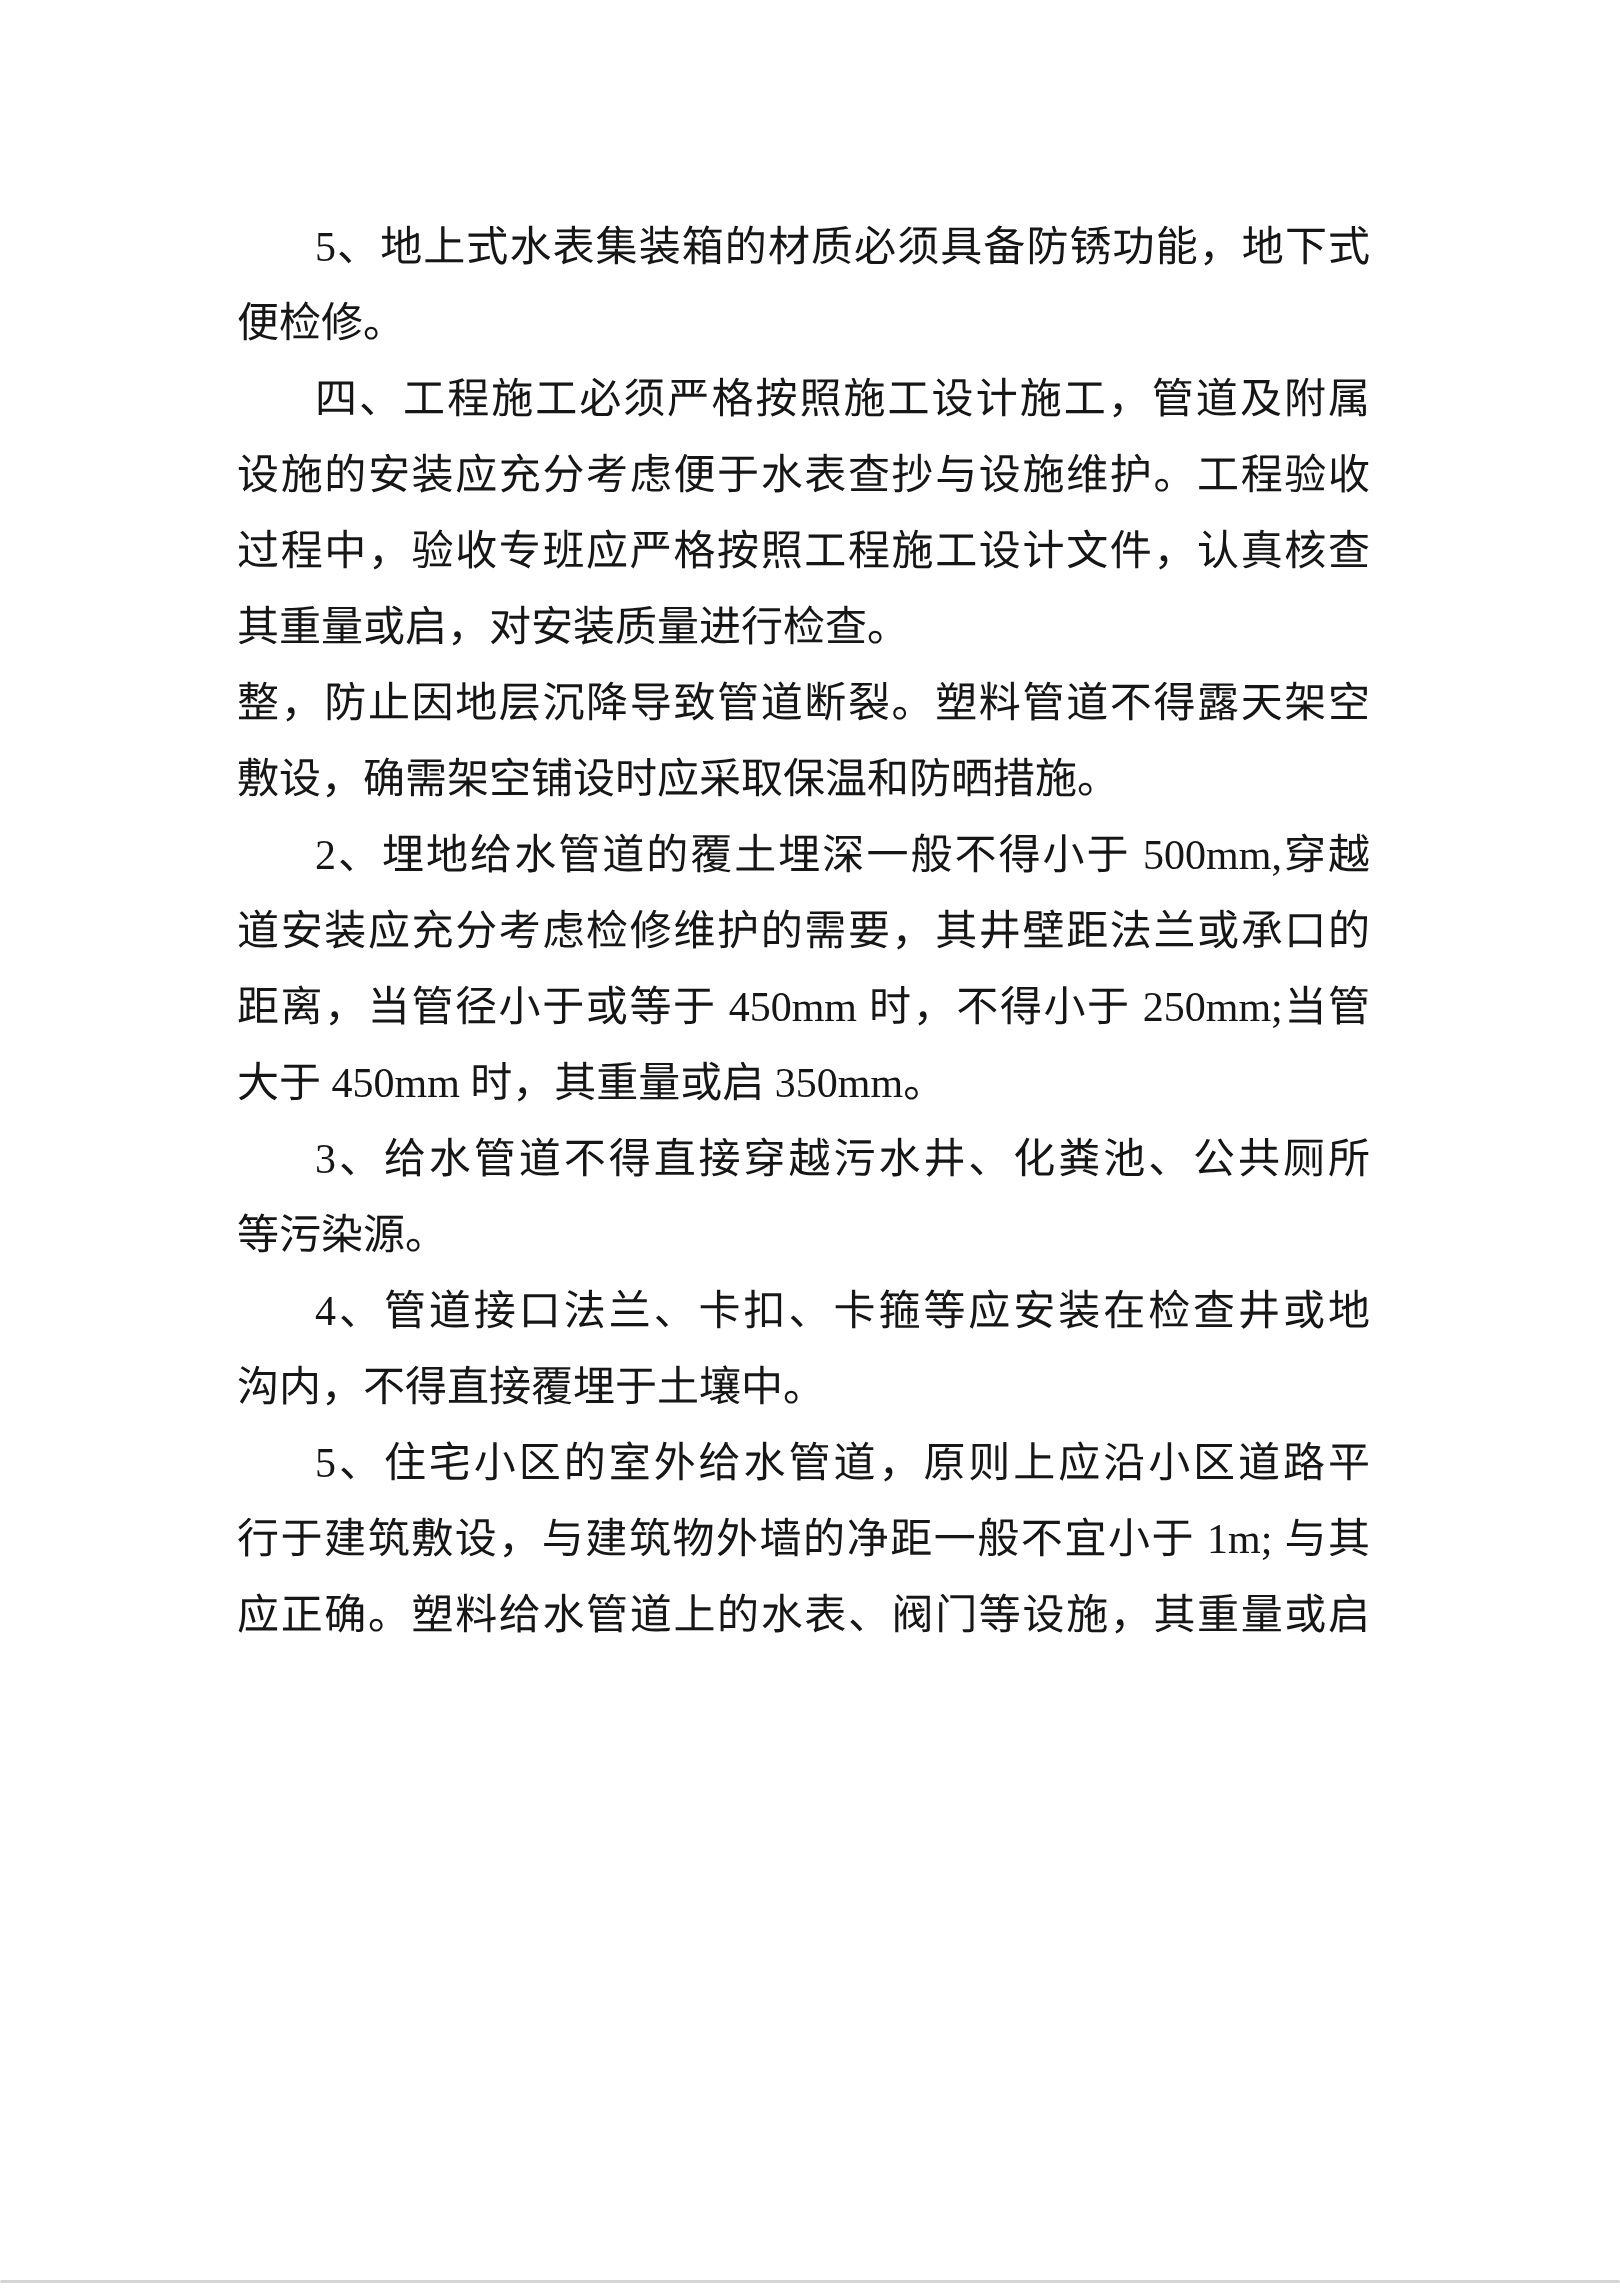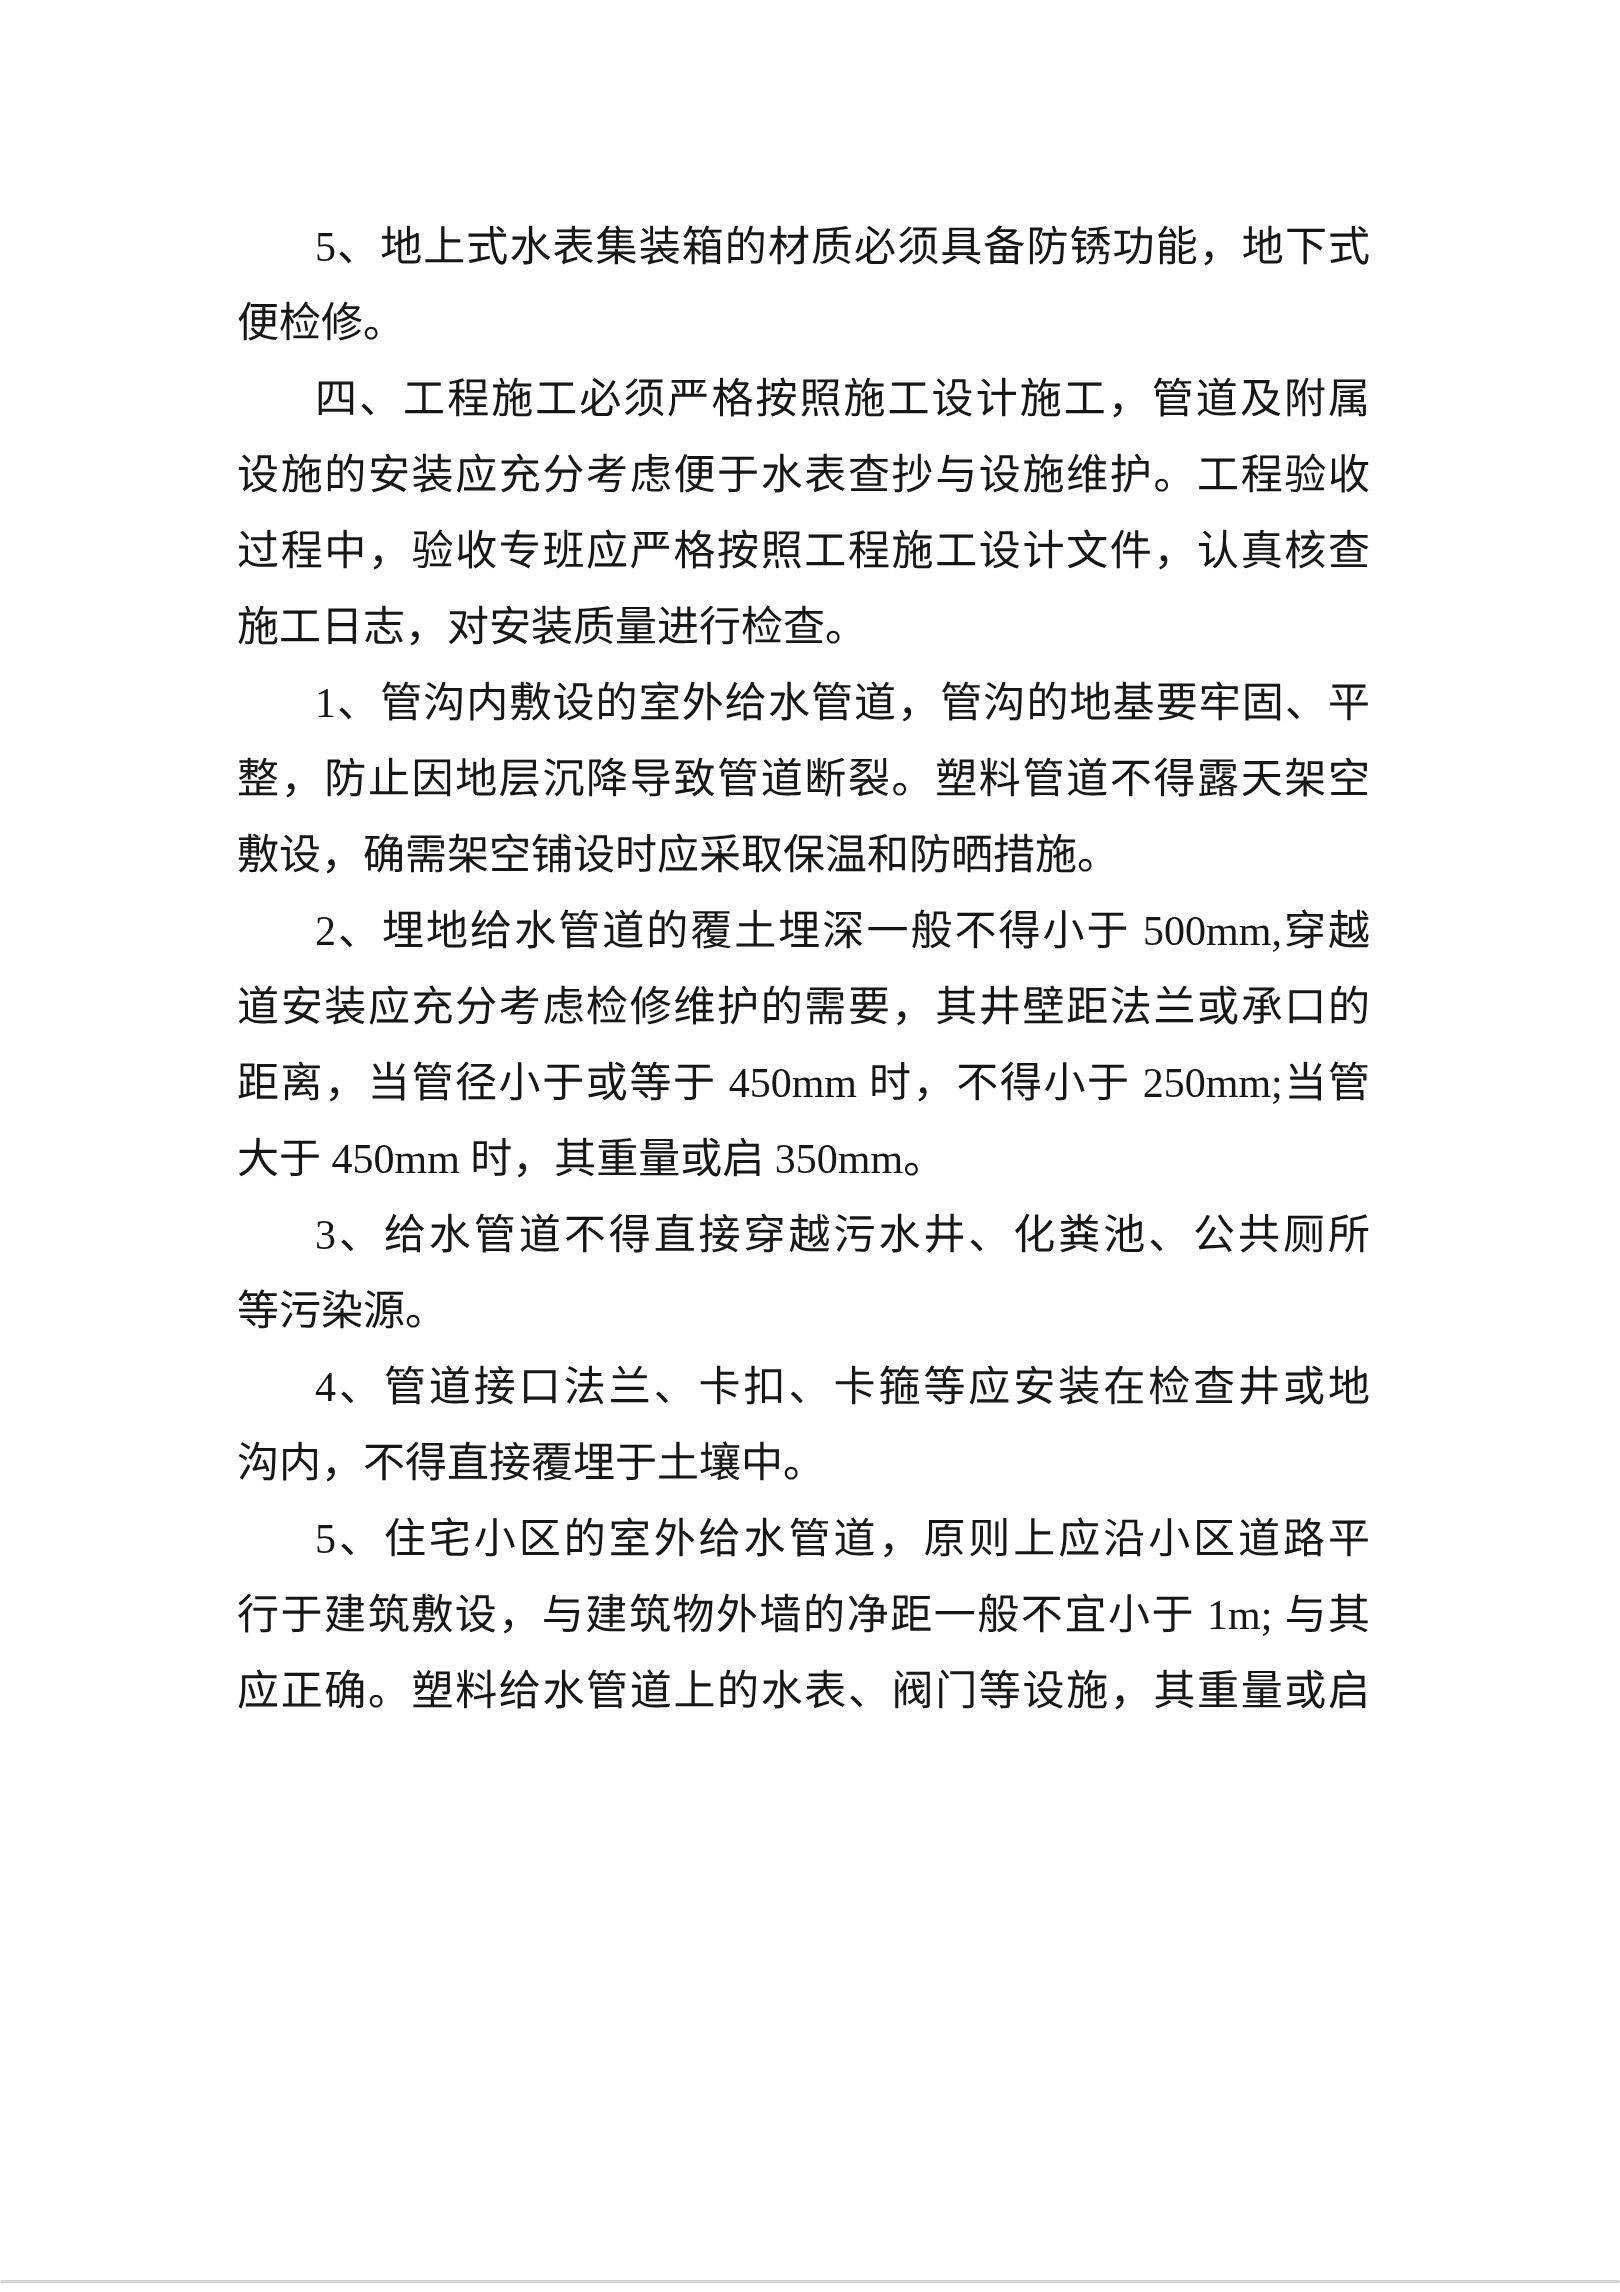--- a/index.html
+++ b/index.html
@@ -58,22 +58,21 @@
 </head>
 <body>
 
 <div class="page">
   <div class="text-block">
     <div class="line indent">5、地上式水表集装箱的材质必须具备防锈功能，地下式</div>
     <div class="line end">便检修。</div>
     <div class="line indent">四、工程施工必须严格按照施工设计施工，管道及附属</div>
     <div class="line">设施的安装应充分考虑便于水表查抄与设施维护。工程验收</div>
     <div class="line">过程中，验收专班应严格按照工程施工设计文件，认真核查</div>
-    <div class="line end">施工日志，对安装质量进行检查。</div>
-    <div class="line indent">1、管沟内敷设的室外给水管道，管沟的地基要牢固、平</div>
+    <div class="line end">其重量或启，对安装质量进行检查。</div>
     <div class="line">整，防止因地层沉降导致管道断裂。塑料管道不得露天架空</div>
     <div class="line end">敷设，确需架空铺设时应采取保温和防晒措施。</div>
     <div class="line indent">2、埋地给水管道的覆土埋深一般不得小于 500mm,穿越</div>
     <div class="line">道安装应充分考虑检修维护的需要，其井壁距法兰或承口的</div>
     <div class="line">距离，当管径小于或等于 450mm 时，不得小于 250mm;当管径</div>
     <div class="line end">大于 450mm 时，其重量或启 350mm。</div>
     <div class="line indent">3、给水管道不得直接穿越污水井、化粪池、公共厕所</div>
     <div class="line end">等污染源。</div>
     <div class="line indent">4、管道接口法兰、卡扣、卡箍等应安装在检查井或地</div>
     <div class="line end">沟内，不得直接覆埋于土壤中。</div>

